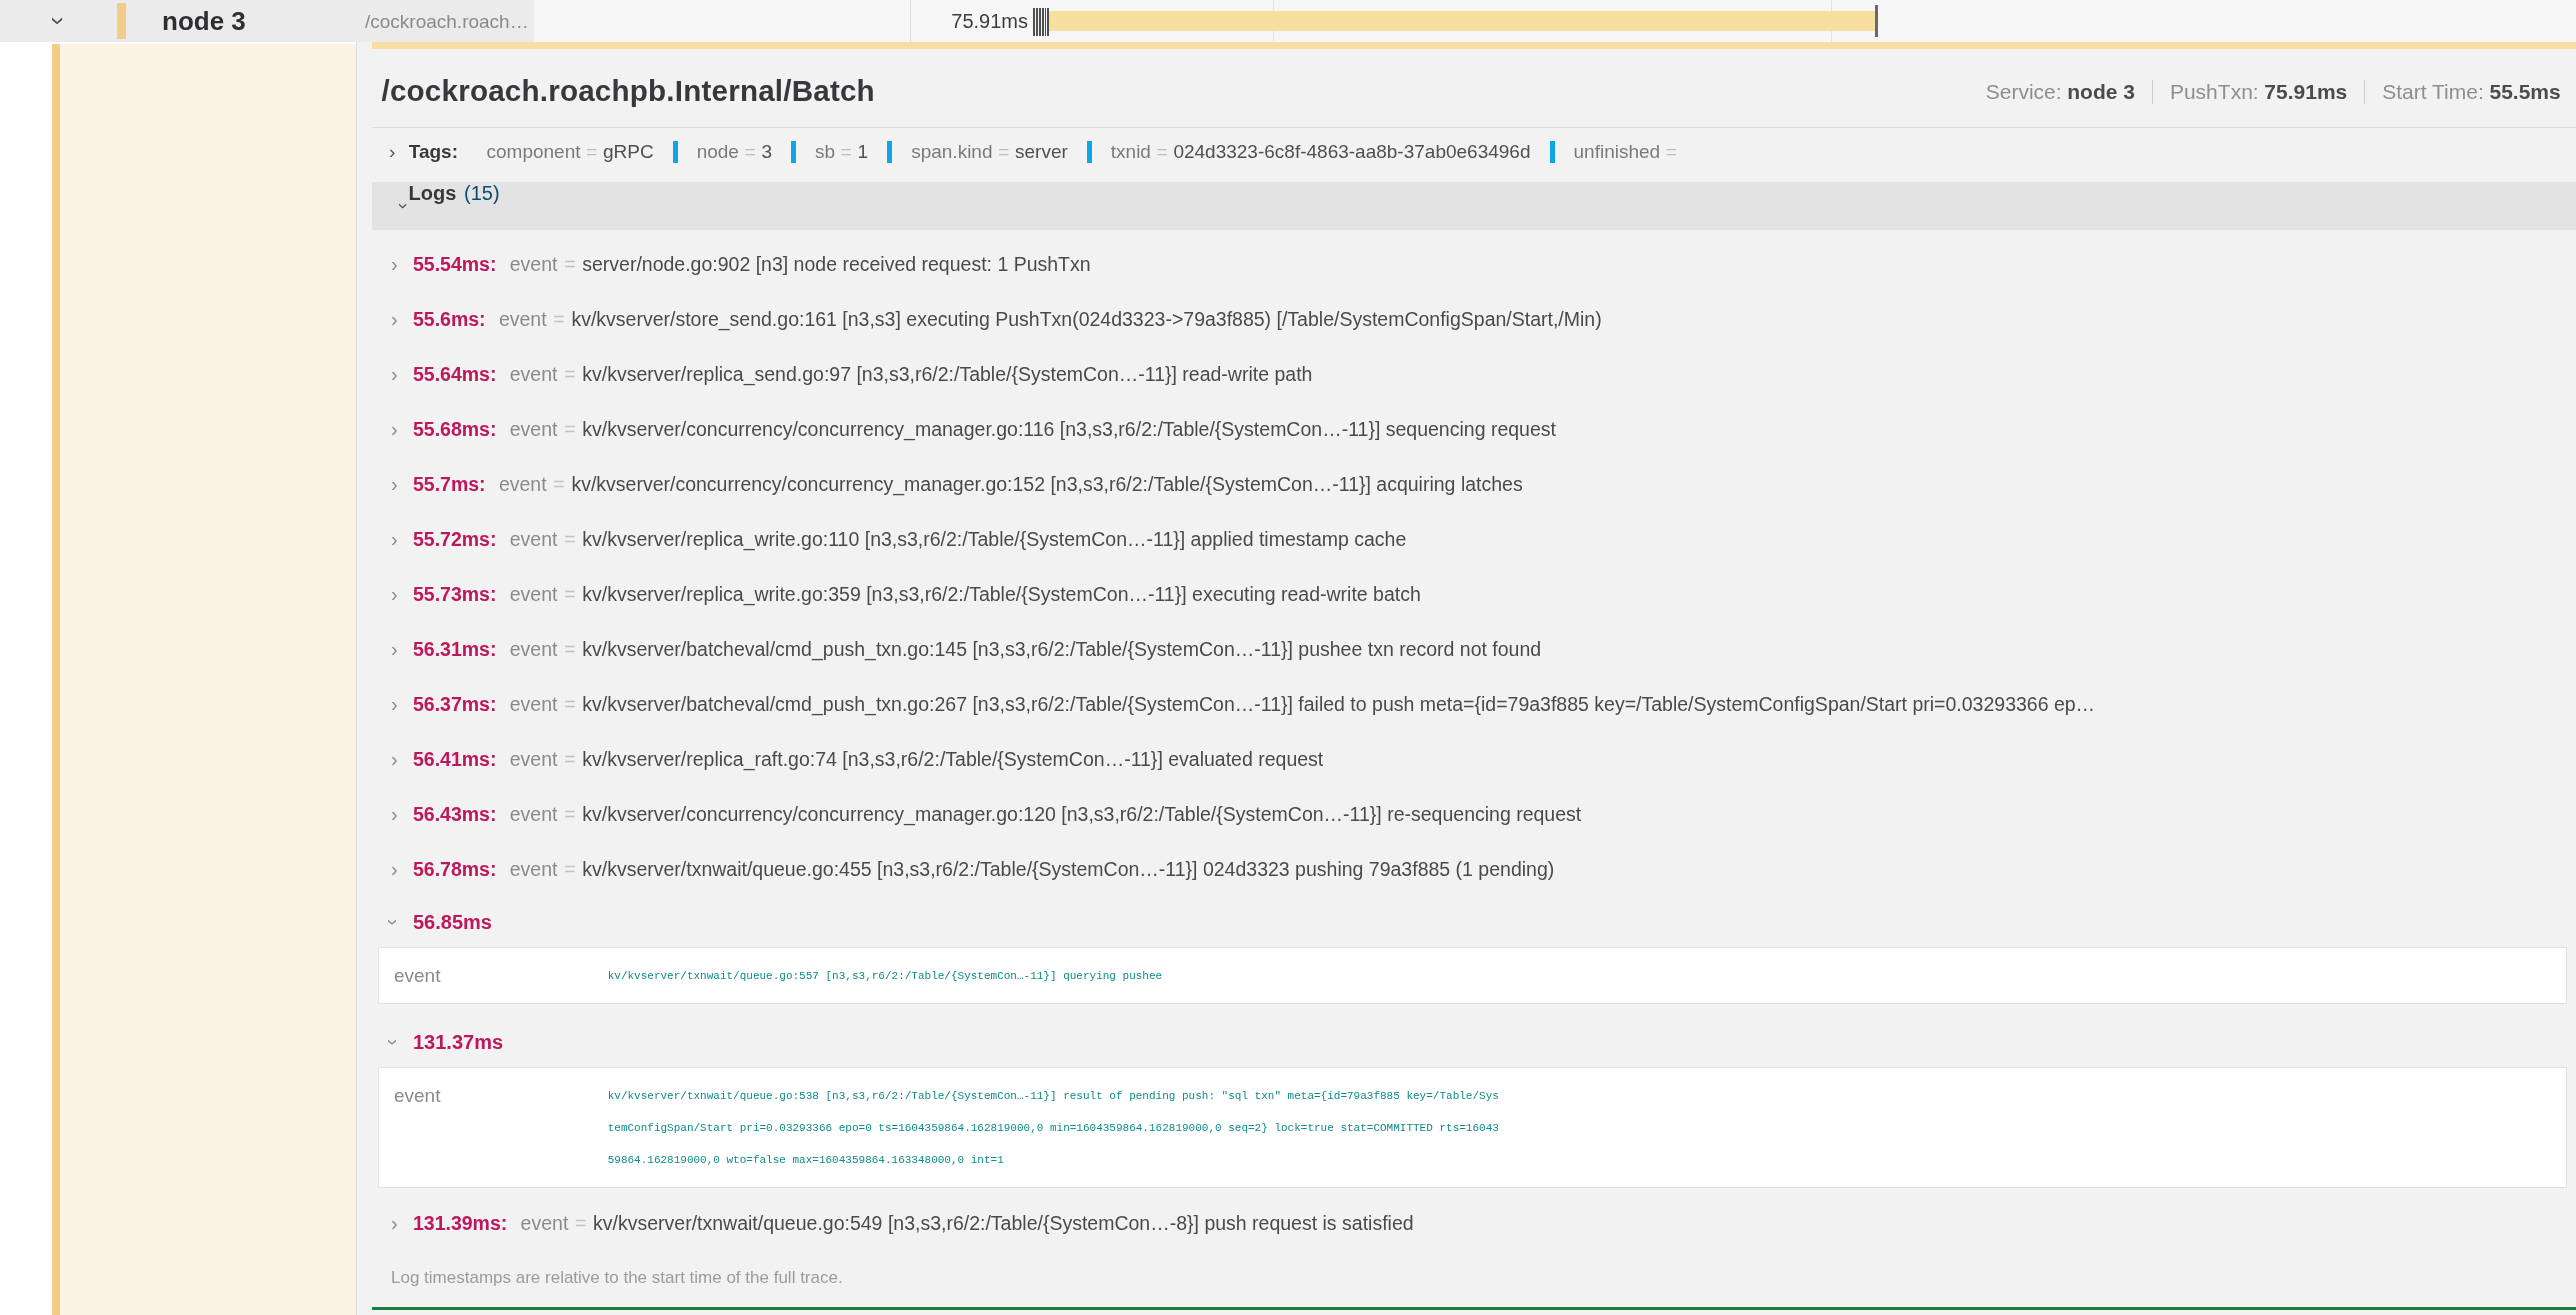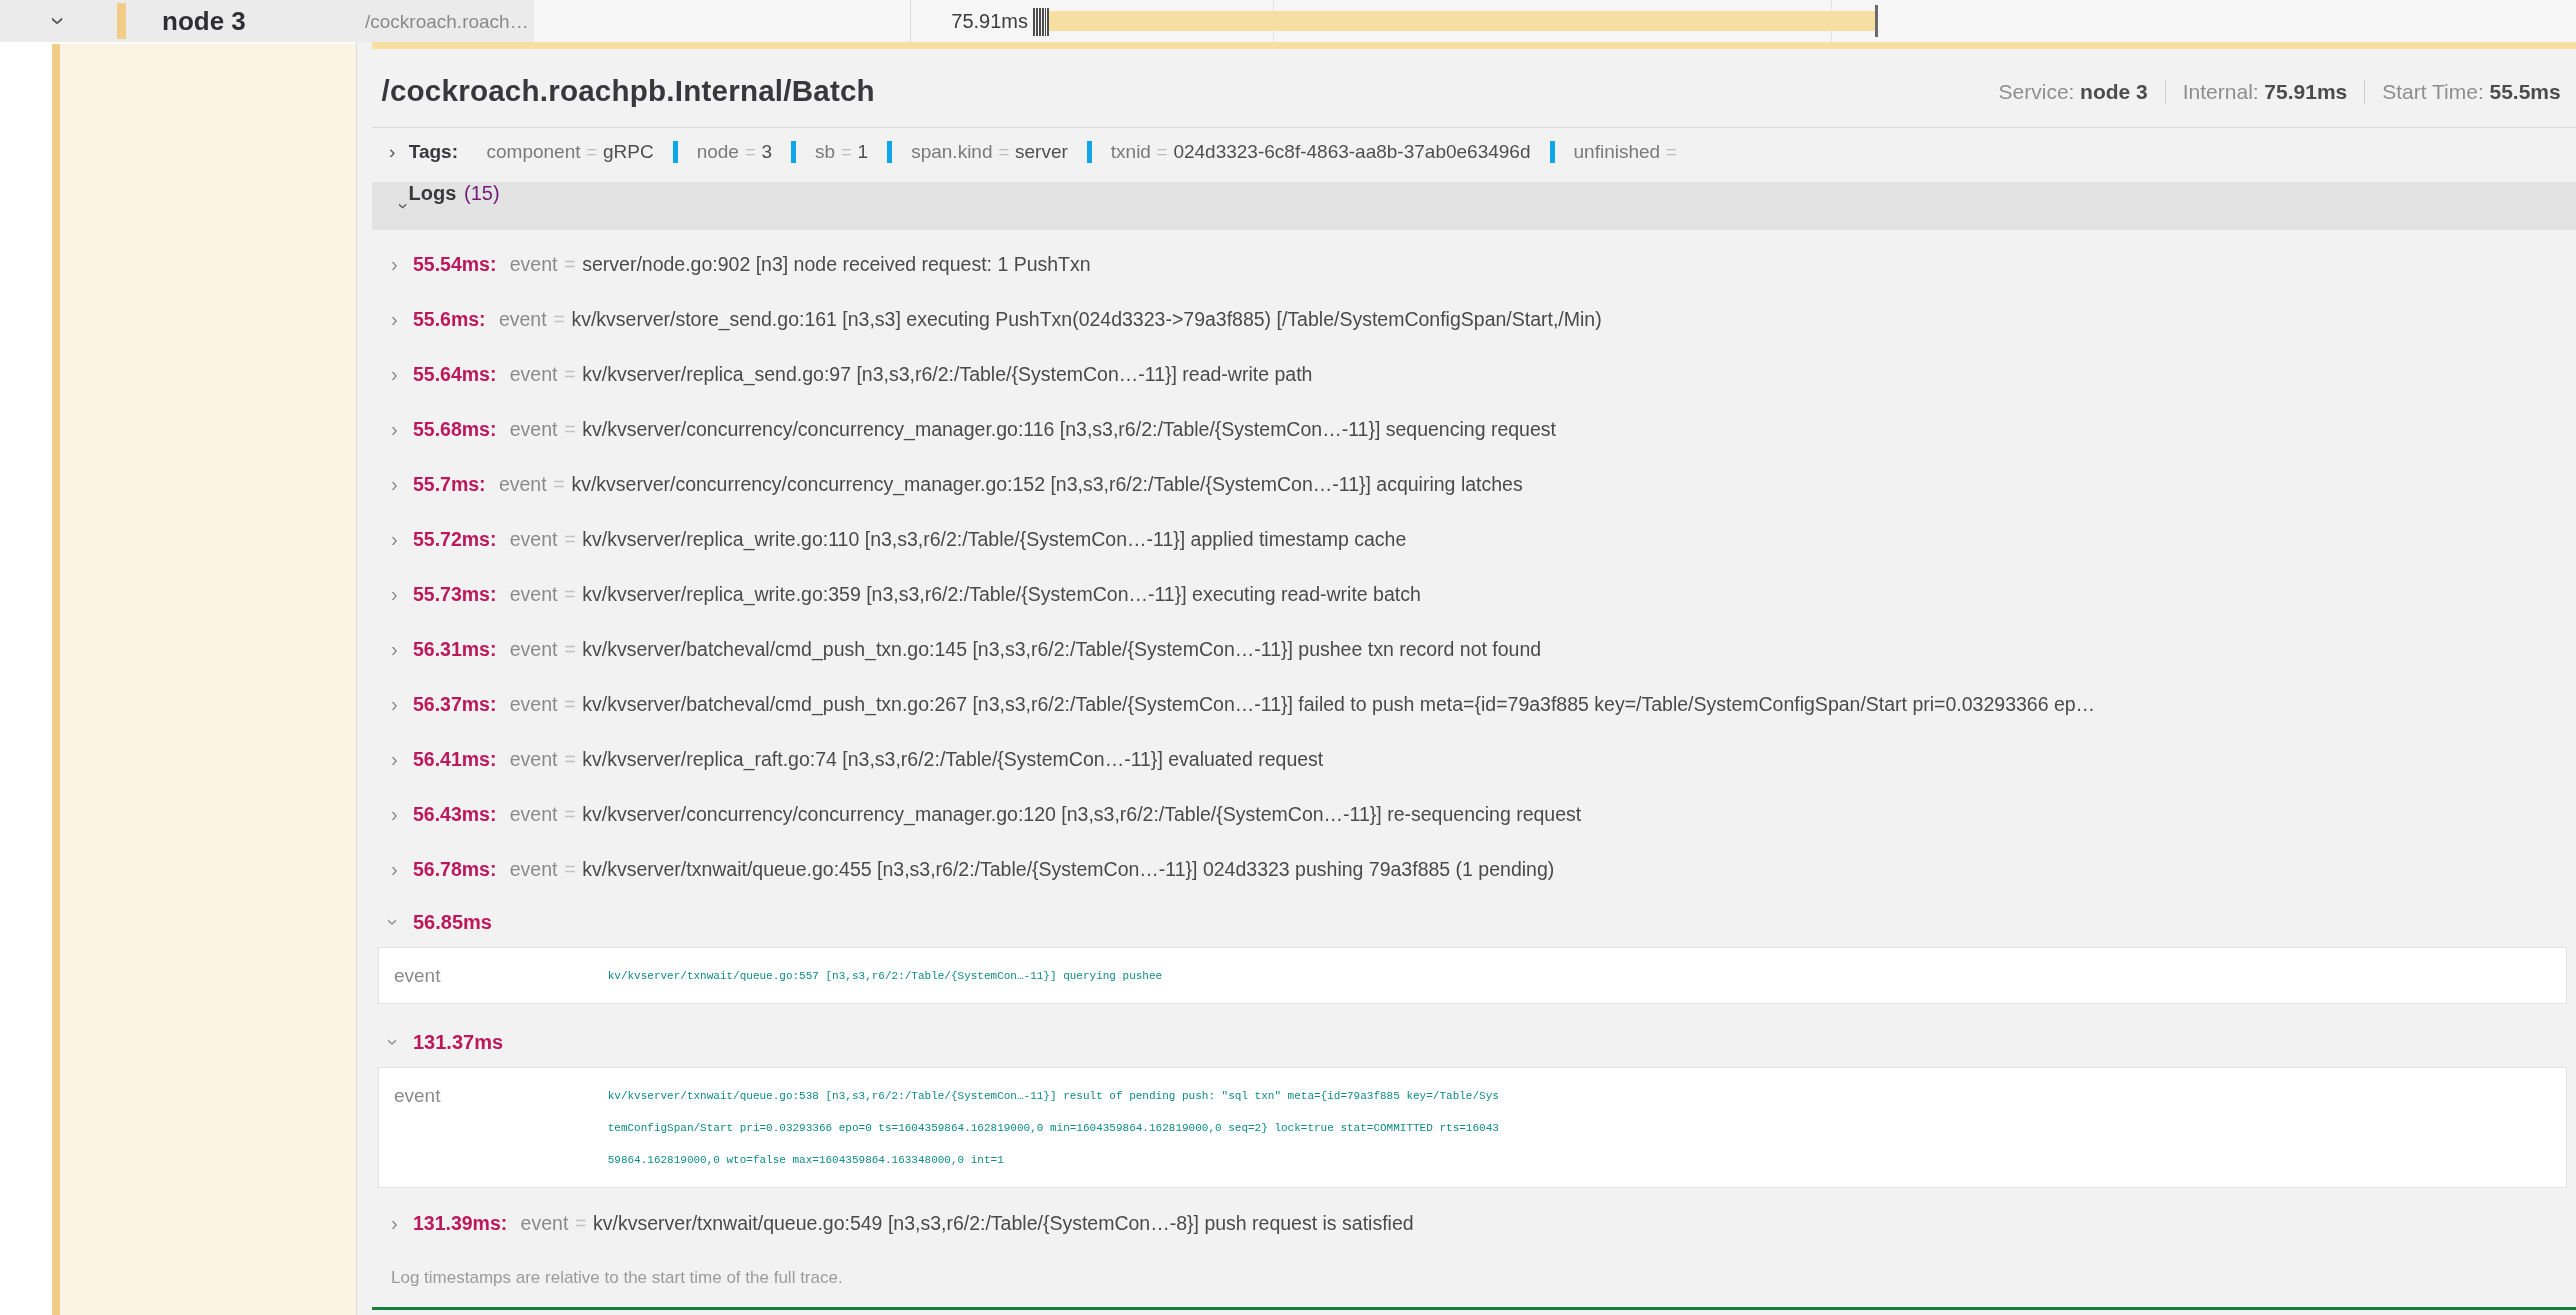--- a/index.html
+++ b/index.html
@@ -53,21 +53,21 @@
   .tags-label { font-weight:bold; color:#38383c; margin-right:9.5px; }
   .tag { padding:0 19px; }
   .tag + .tag { border-left:5px solid #0ea5e9; }
   .tag .eq { color:#bdbdbd; margin:0 5.7px; }
   .tag .val { color:#4f4f4f; }
 
   .logs-header { height:48px; background:#e3e3e3; display:flex; 
                  padding:0 9.5px 0 15.3px; font-size:20px; margin-top:5.7px; }
   .logs-chev { color:#55565a; font-size:18px; margin-right:15.3px; }
   .logs-label { font-weight:bold; color:#38383c; }
-  .logs-count { color:#701a75; margin-left:7.6px; }
+  .logs-count { color:#0c4a6e; margin-left:7.6px; }
 
   .log-rows { padding-top:7.6px; }
   .log-row { height:55px; line-height:55px; padding-left:19px; font-size:19.5px; white-space:nowrap; overflow:hidden; }
   .lr-chev { color:#8a8a8a; font-size:20px; margin-right:15.3px; }
   .lr-time { font-weight:bold; color:#be185d; margin-right:13.3px; }
   .lr-key { color:#8a8a8a; }
   .lr-eq { color:#c2c2c2; margin:0 6.7px; }
   .lr-msg { color:#4a4a4a; }
 
   .exp-head { height:50px; line-height:50px; padding-left:19px; font-size:20px; white-space:nowrap; }
@@ -113,21 +113,21 @@
   <div class="tint"></div>
   <div class="vline"></div>
   <div class="gap"></div>
 </div>
 
 <div class="panel">
 
   <div class="panel-head">
     <div class="span-title">/cockroach.roachpb.Internal/Batch</div>
     <div class="head-meta">
-      <span class="meta-item"><span>Service:</span><b>node 3</b></span><span class="meta-item"><span>Internal:</span><b>75.91ms</b></span><span class="meta-item"><span>Start Time:</span><b>55.5ms</b></span>
+      <span class="meta-item"><span>Service:</span><b>node 3</b></span><span class="meta-item"><span>PushTxn:</span><b>75.91ms</b></span><span class="meta-item"><span>Start Time:</span><b>55.5ms</b></span>
     </div>
   </div>
 
   <div class="tags-row">
     <span class="tags-chev chev">›</span>
     <span class="tags-label">Tags:</span>
     <span class="tag"><span class="key">component</span><span class="eq">=</span><span class="val">gRPC</span></span>
     <span class="tag"><span class="key">node</span><span class="eq">=</span><span class="val">3</span></span>
     <span class="tag"><span class="key">sb</span><span class="eq">=</span><span class="val">1</span></span>
     <span class="tag"><span class="key">span.kind</span><span class="eq">=</span><span class="val">server</span></span>

